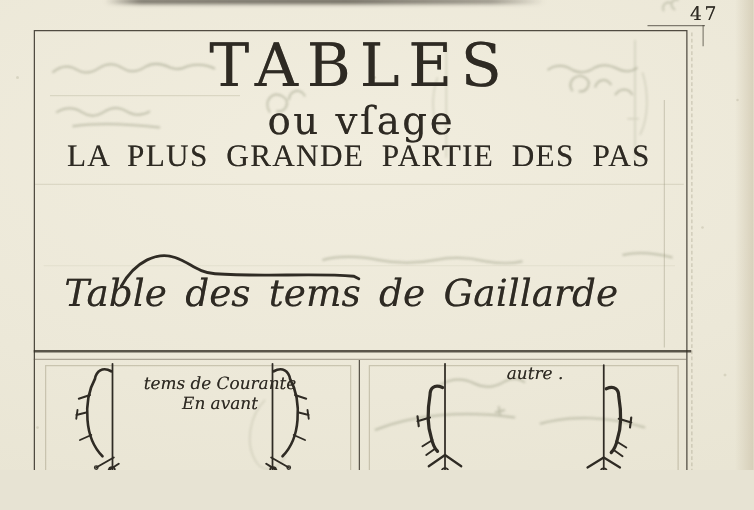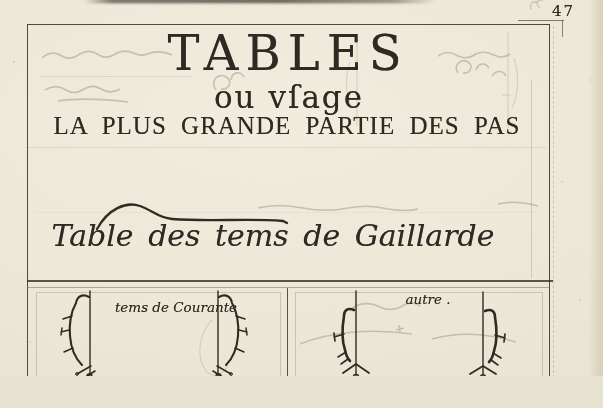--- a/index.html
+++ b/index.html
@@ -172,18 +172,19 @@
       <path d="M29,84 L42,76 M55,84 L42,76" stroke-width="1.8"></path>
       <circle cx="42" cy="87" r="2.4" stroke-width="1.4"></circle>
       <circle cx="42" cy="94" r="2.4" stroke-width="1.4"></circle>
       <path d="M25,102 H58" stroke-width="2.2"></path>
       <path d="M33,103 A8.5,8.5 0 0 0 50,103" stroke-width="2"></path>
     </g>
   </svg>
 
   <div class="abs ctr ink cell-label lbl1">
     <div>tems de Courante</div>
+    <div>En avant</div>
   </div>
   <div class="abs ctr ink cell-label lbl2">
     <div>autre .</div>
   </div>
 
 </div>
 
 </body></html>

